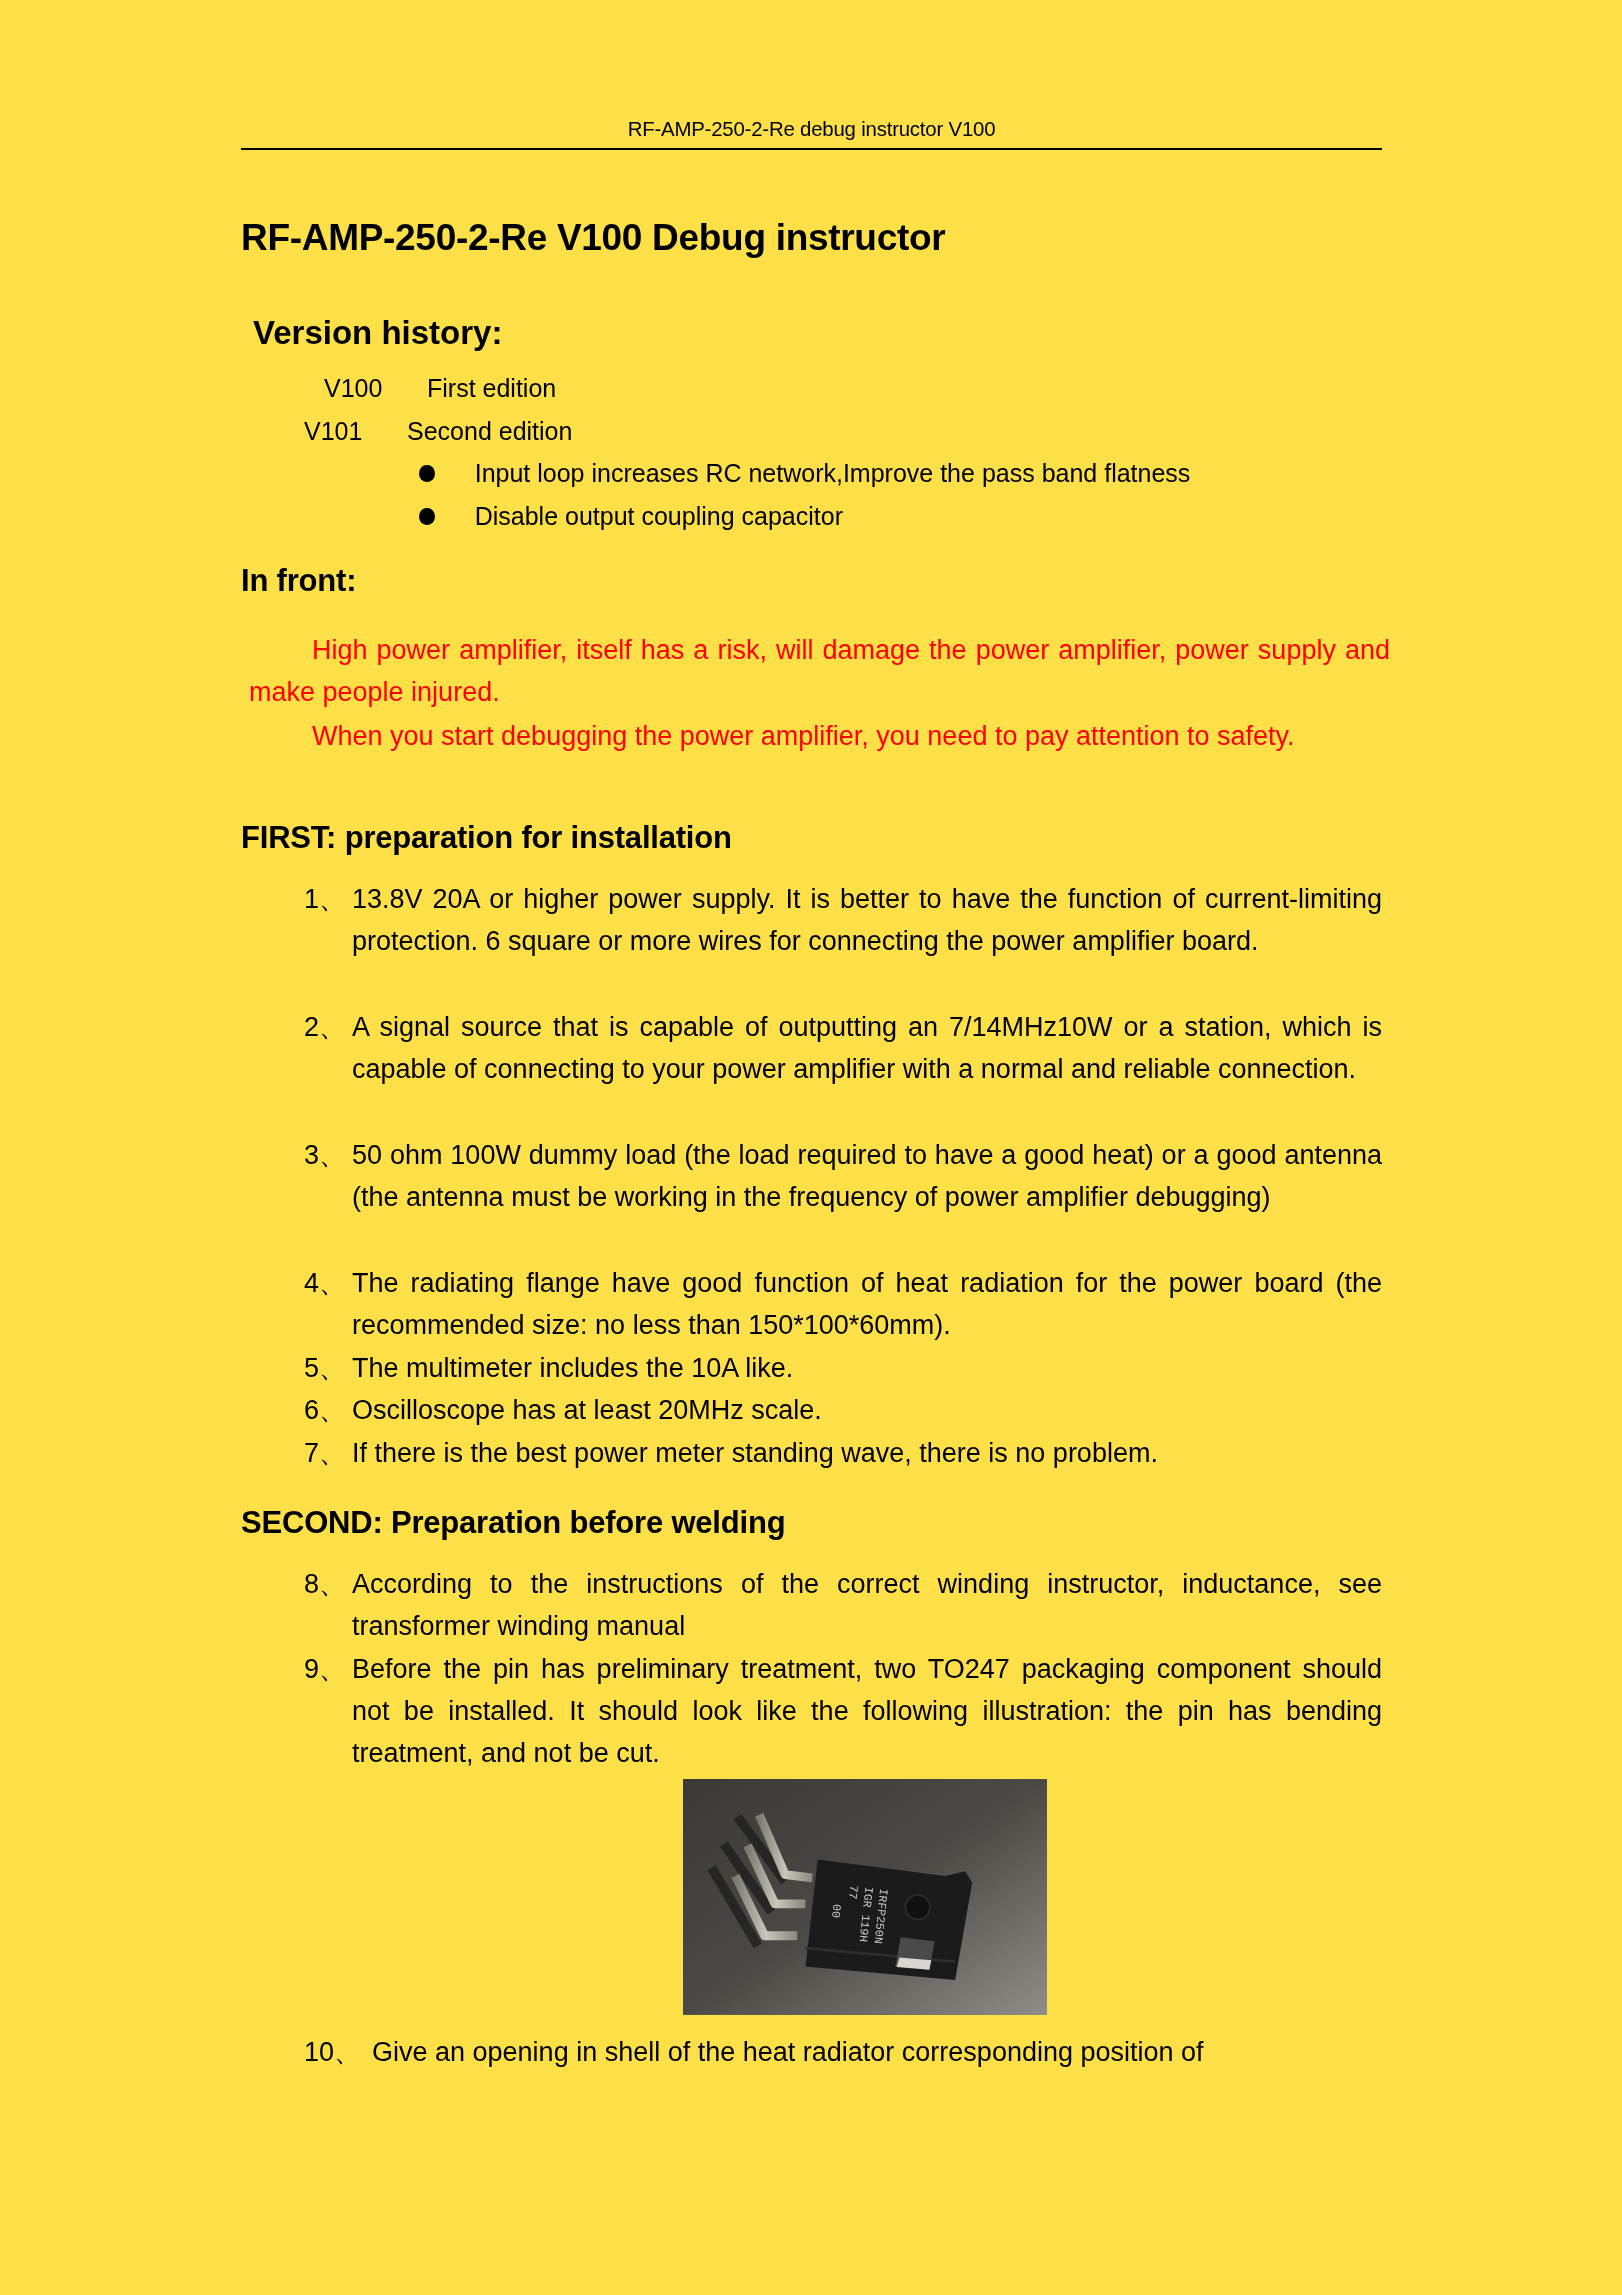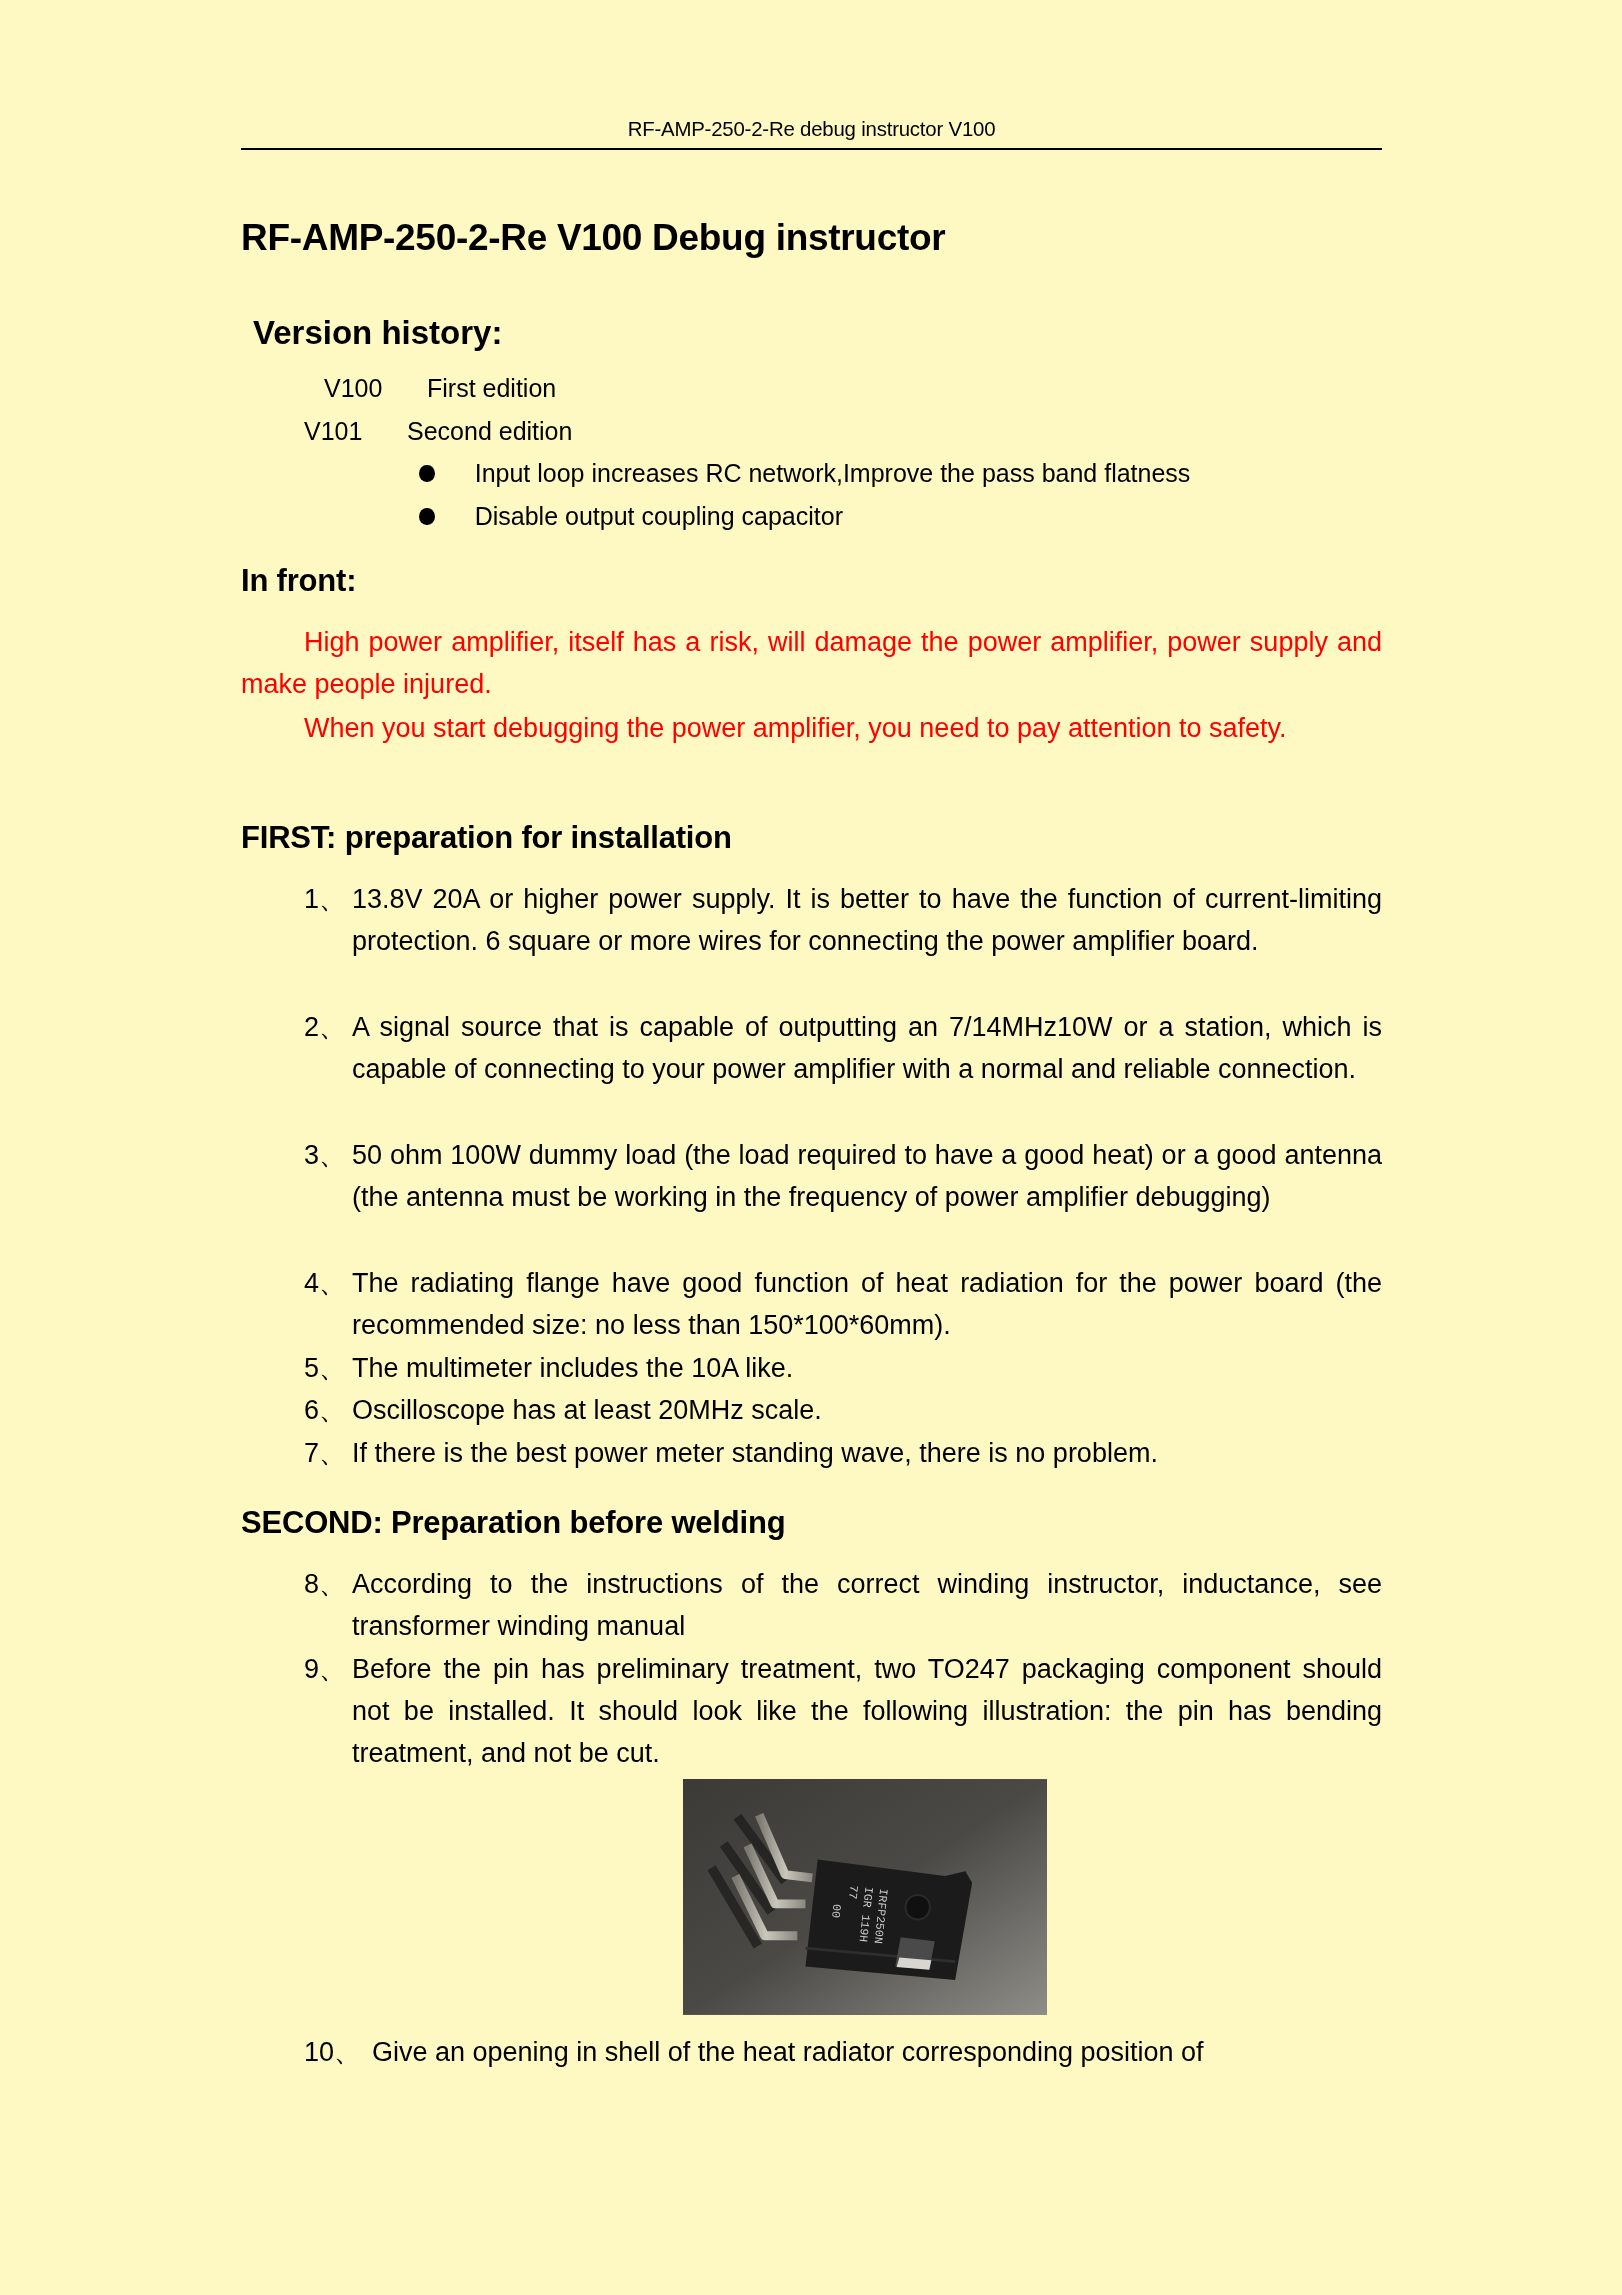--- a/index.html
+++ b/index.html
@@ -1,18 +1,18 @@
 <!DOCTYPE html>
 <html style="font-size:11px"><head>
 <meta charset="utf-8">
 <style>
   html, body { margin: 0; padding: 0; background: #ffffff; }
   body { width: 1623px; height: 2295px; position: relative; overflow: hidden;
          font-family: "Liberation Sans", "DejaVu Sans", sans-serif; color: #000; }
-  .page { position: absolute; left: 0; top: 0; width: 1623px; height: 2295px; background: #fef9c3; }
+  .page { position: absolute; left: 0; top: 0; width: 1623px; height: 2295px; background: #fde047; }
 
   .running-header { position: absolute; left: 241px; width: 1141px; top: 116px; text-align: center;
                     font-size: 20.4px; line-height: 27px; letter-spacing: -0.2px; }
   .header-rule { position: absolute; left: 241px; width: 1141px; top: 148px; height: 2px; background: #000; }
 
   .content { position: absolute; left: 241px; width: 1141px; top: 204px; }
 
   .doc-title { position: absolute; left: 0; top: 10.2px; font-size: 37px; font-weight: bold; line-height: 48px;
                letter-spacing: -0.3px; margin: 0; white-space: nowrap; text-align: right; }
   .version-heading { position: absolute; left: 0; top: 95px; font-size: 33px; line-height: 44px; margin: 12px; }
@@ -28,21 +28,21 @@
   .bullet-row.b1 { top: 252px; }
   .bullet-row.b2 { top: 295px; }
 
   .section-heading { position: absolute; left: 0; font-size: 31px; font-weight: bold; line-height: 41px;
                      margin: 0; white-space: nowrap; letter-spacing: -0.2px; }
   .h-front { top: 356px; }
   .h-first { top: 613px; }
   .h-second { top: 1298px; }
 
   .warn { position: absolute; left: 0; width: 1141px; color: #ff0000; font-size: 27px; line-height: 42px;
-          text-align: justify; text-indent: 63px; margin: 0; }
+          text-align: justify; text-indent: 63px; margin: 8px; }
   .warn.w1 { top: 417px; }
   .warn.w2 { top: 503px; }
 
   .num-item { position: absolute; left: 63px; width: 1078px; font-size: 27px; line-height: 42px; }
   .num-item .num { position: absolute; left: 0; top: 0; }
   .num-item .txt { margin-left: 48px; text-align: justify; display: block; }
 
   .i1 { top: 674px; }
   .i2 { top: 802px; }
   .i3 { top: 930px; }

